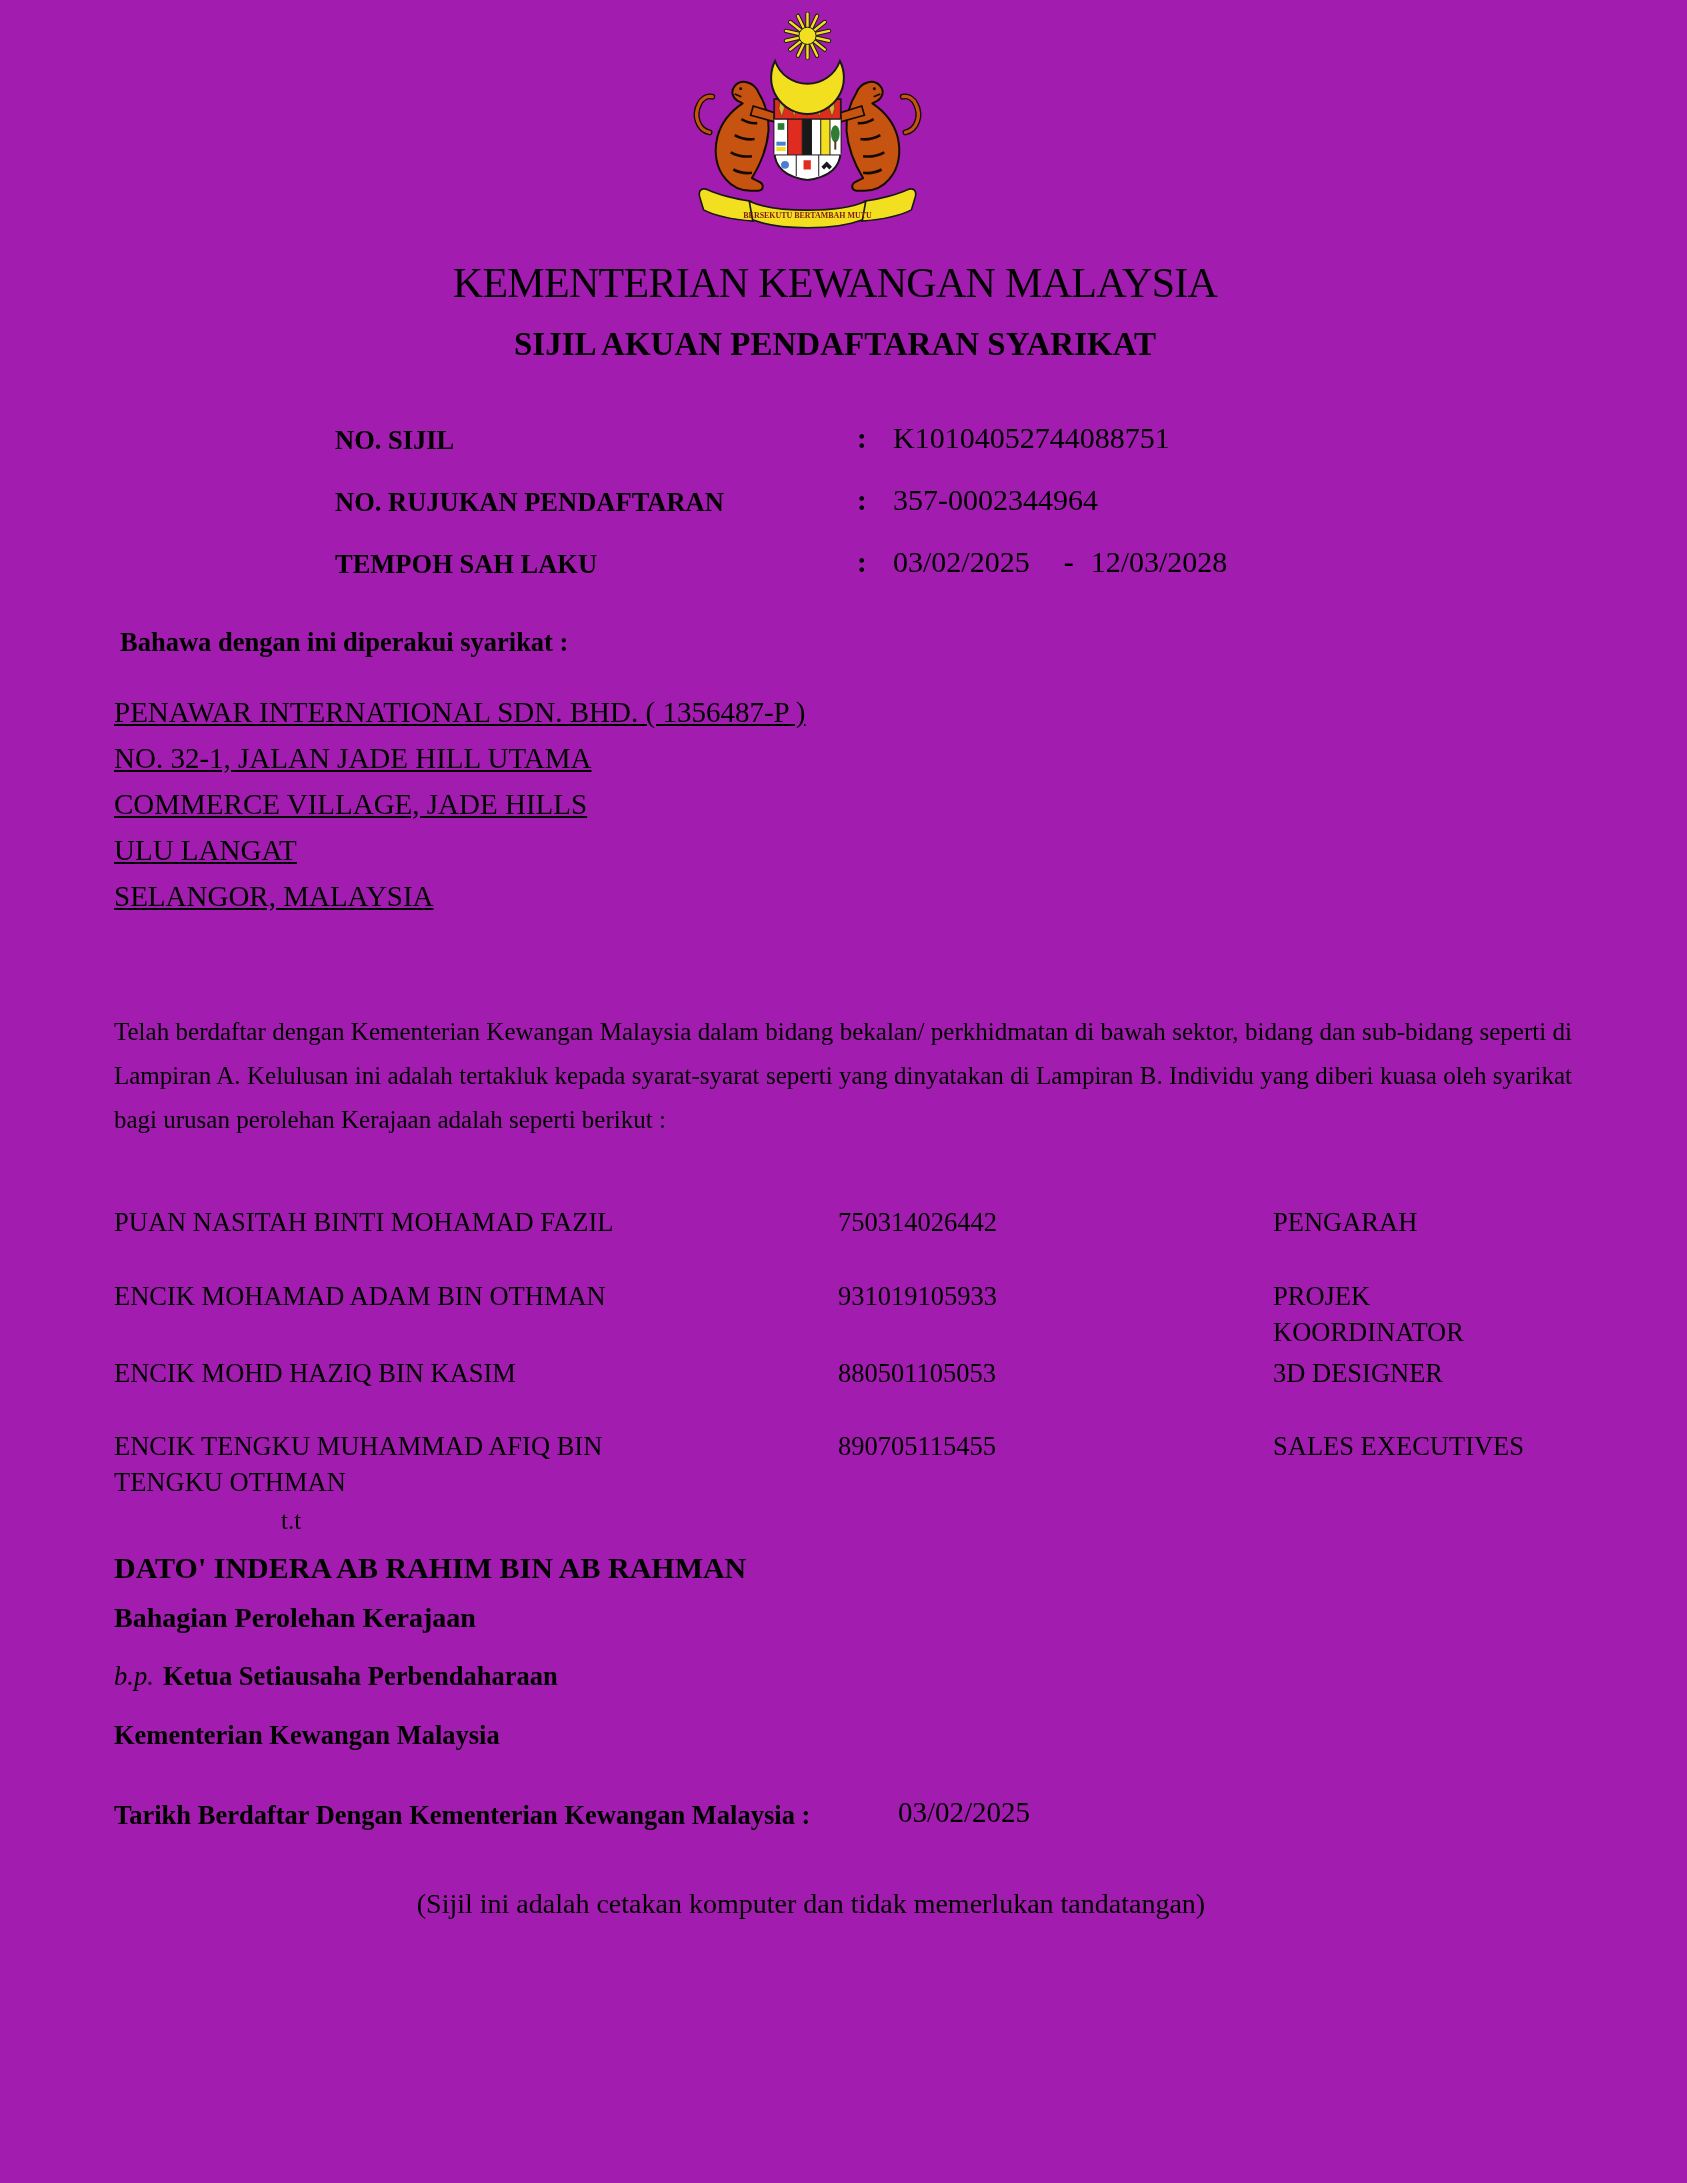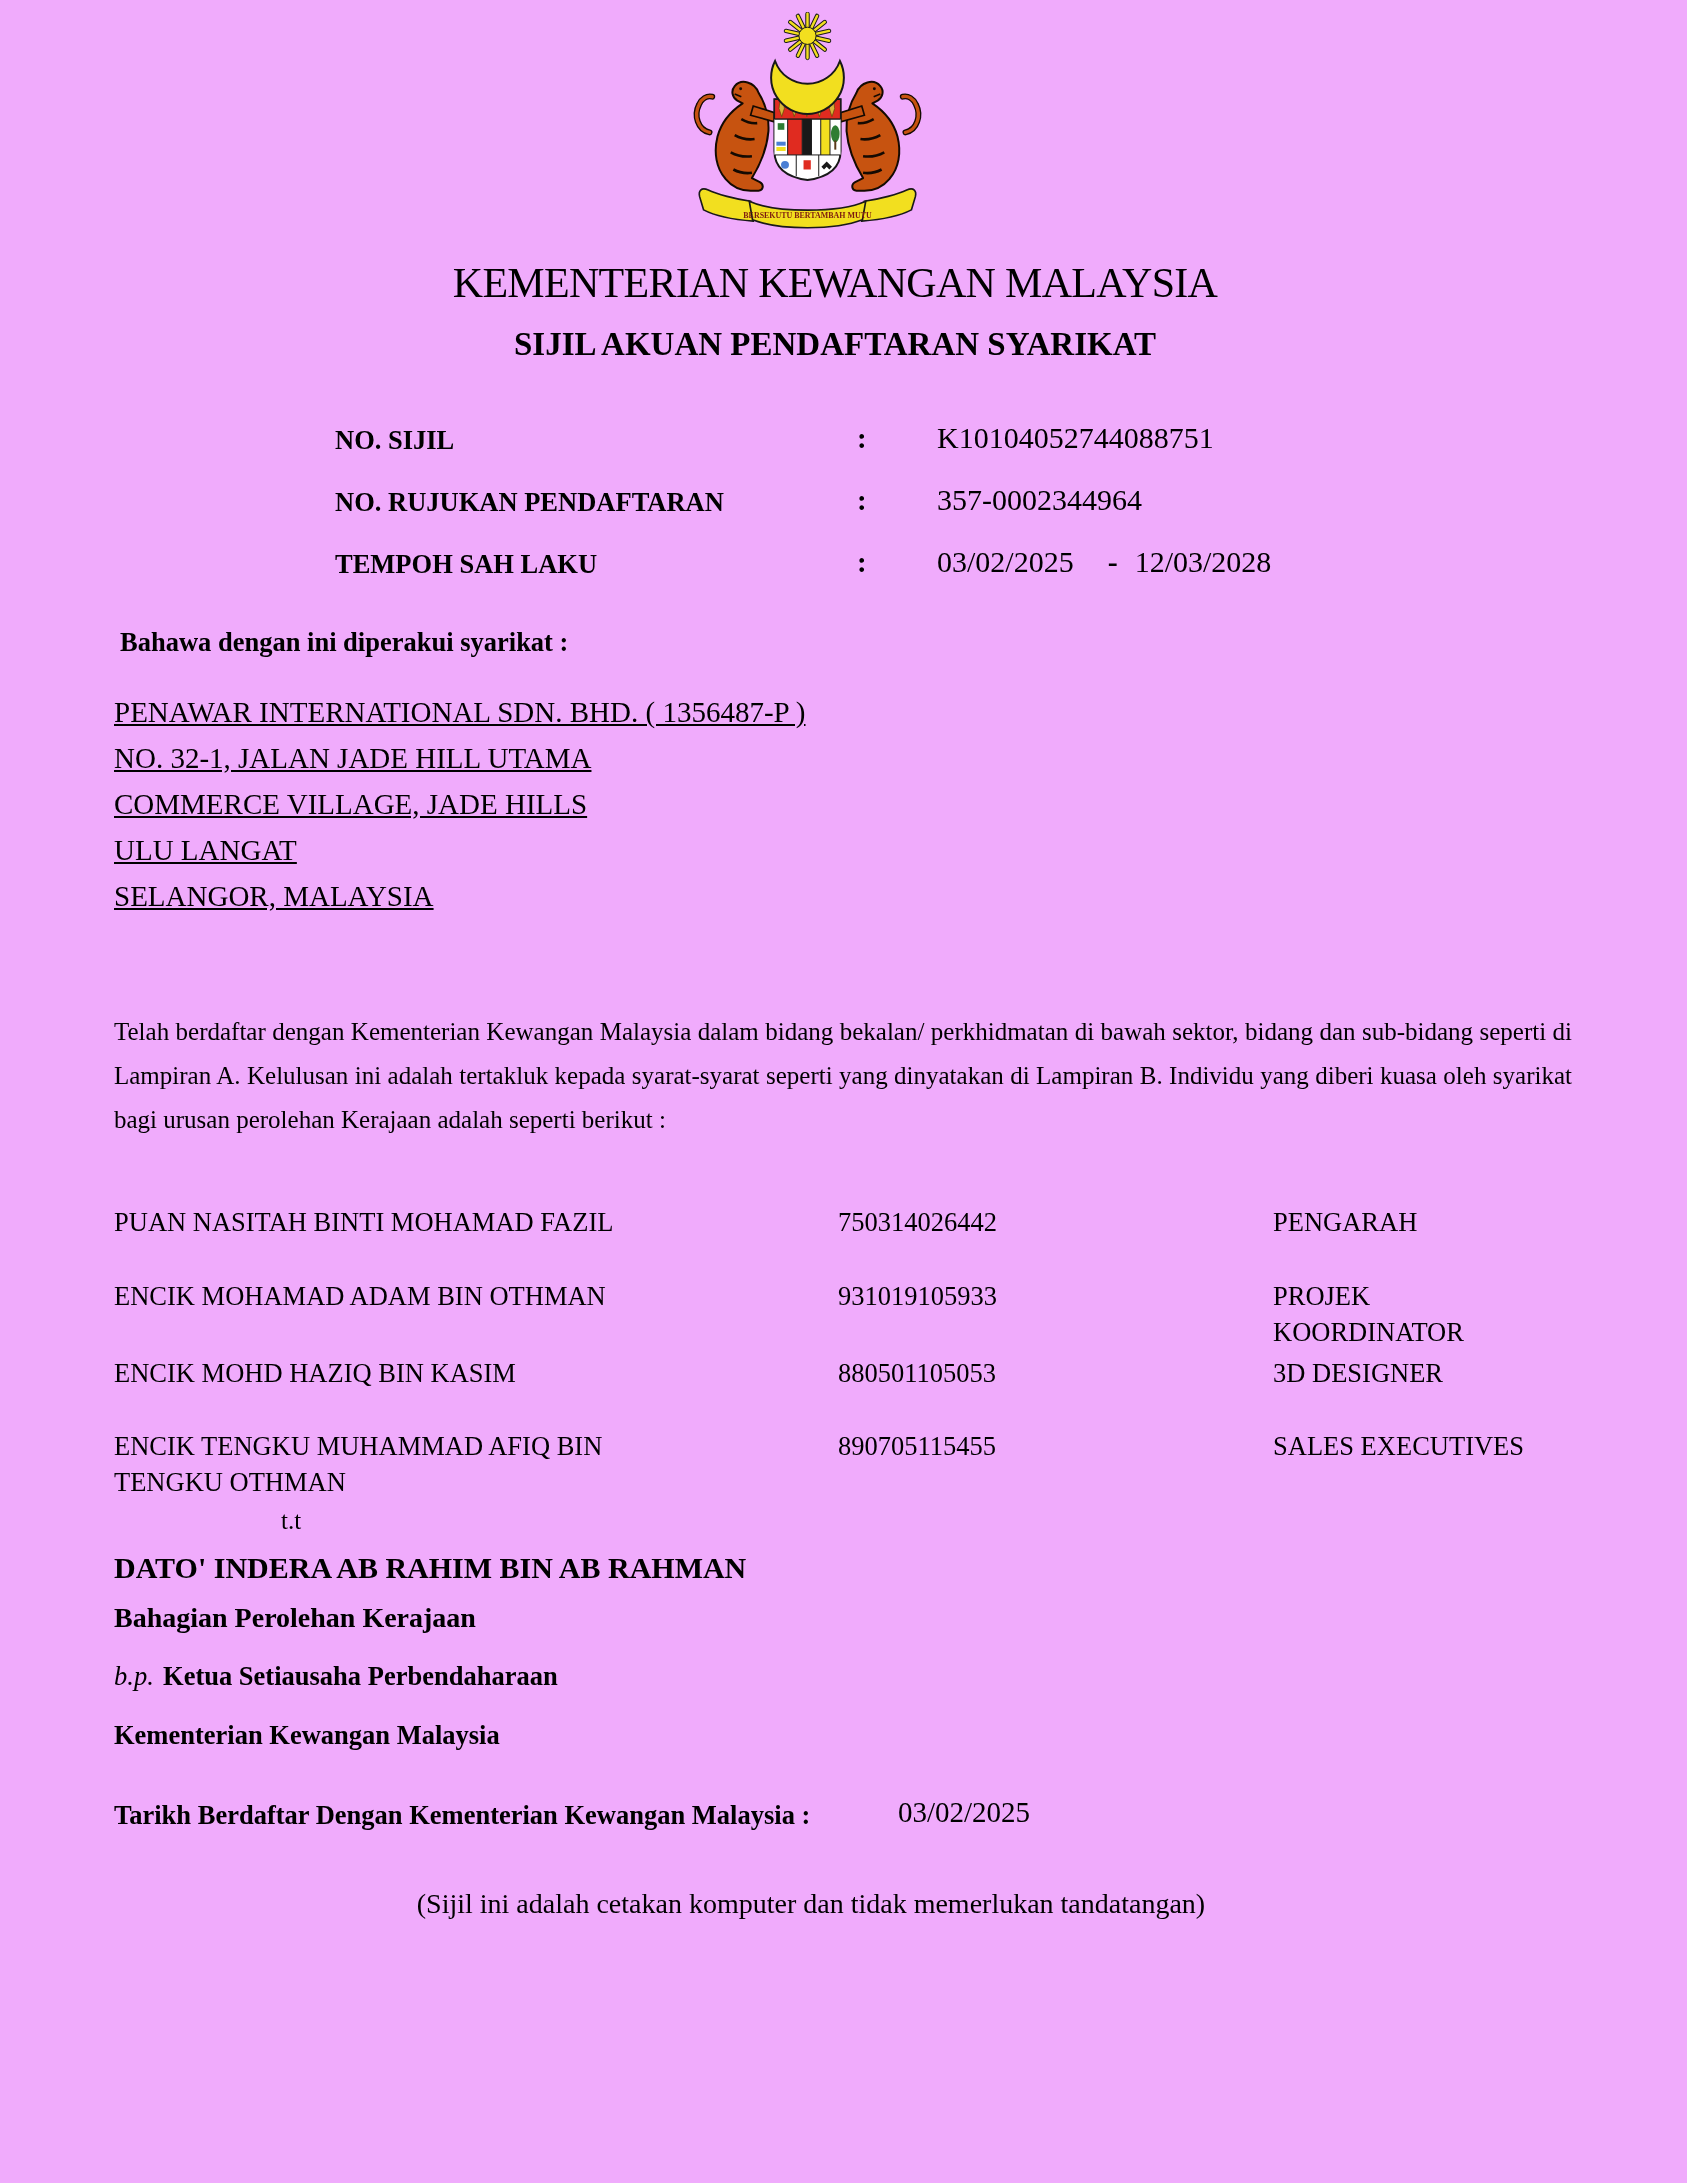--- a/index.html
+++ b/index.html
@@ -1,20 +1,20 @@
 <!DOCTYPE html>
 <html style="font-size:10.6px"><head>
 <meta charset="utf-8">
 <style>
   html,body{margin:0;padding:0;background:#888;}
   .page{
     position:relative;
     width:1687px;height:2183px;
     margin:0 auto;
-    background:#f0abfc;
+    background:#a21caf;
     font-family:"Liberation Serif","DejaVu Serif",serif;
     color:#000;
     overflow:hidden;
   }
   .abs{position:absolute;}
 
   
   #emblem{left:675px;top:12px;width:265px;height:225px;}
 
   
@@ -23,21 +23,21 @@
   #certificate-title{left:0;width:1670px;top:326px;text-align:center;
     font-size:33px;font-weight:700;white-space:nowrap;}
 
   
   .reg-row{left:335px;width:1125px;height:46px;}
   #reg-row-1{top:421px;}
   #reg-row-2{top:483px;}
   #reg-row-3{top:545px;}
   .reg-label{position:absolute;left:0;top:4px;font-size:26.5px;font-weight:700;white-space:nowrap;}
   .reg-colon{position:absolute;left:522px;top:1.3px;font-size:29px;font-weight:700;}
-  .reg-value{position:absolute;left:558px;top:0;font-size:30px;white-space:nowrap;margin-left:44px;}
+  .reg-value{position:absolute;left:558px;top:0;font-size:30px;white-space:nowrap;}
   .dash{font-weight:700;margin:0 17px 0 34px;}
 
   
   #intro{left:120px;top:627px;font-size:26.5px;font-weight:700;white-space:nowrap;font-family:Liberation Serif, serif;}
   #company-block{left:114px;top:689px;width:1458px;font-size:29px;line-height:46px;}
   #company-block div{white-space:nowrap;text-decoration:underline;}
 
   
   #body-paragraph{left:114px;top:1010px;width:1458px;
     font-size:25px;font-weight:400;line-height:44px;text-align:justify;}

